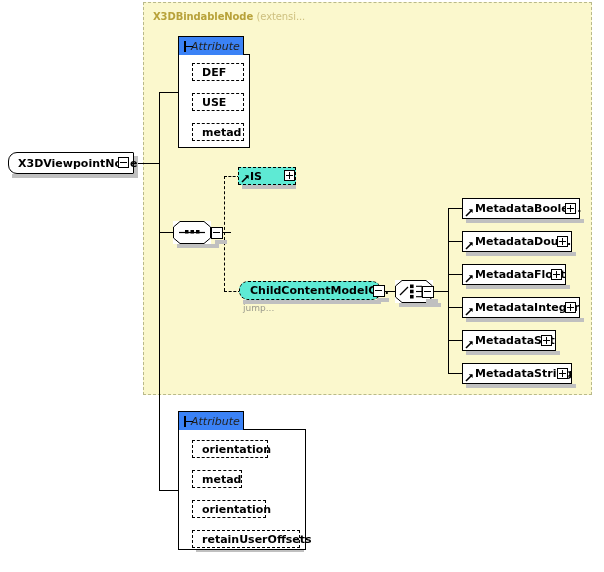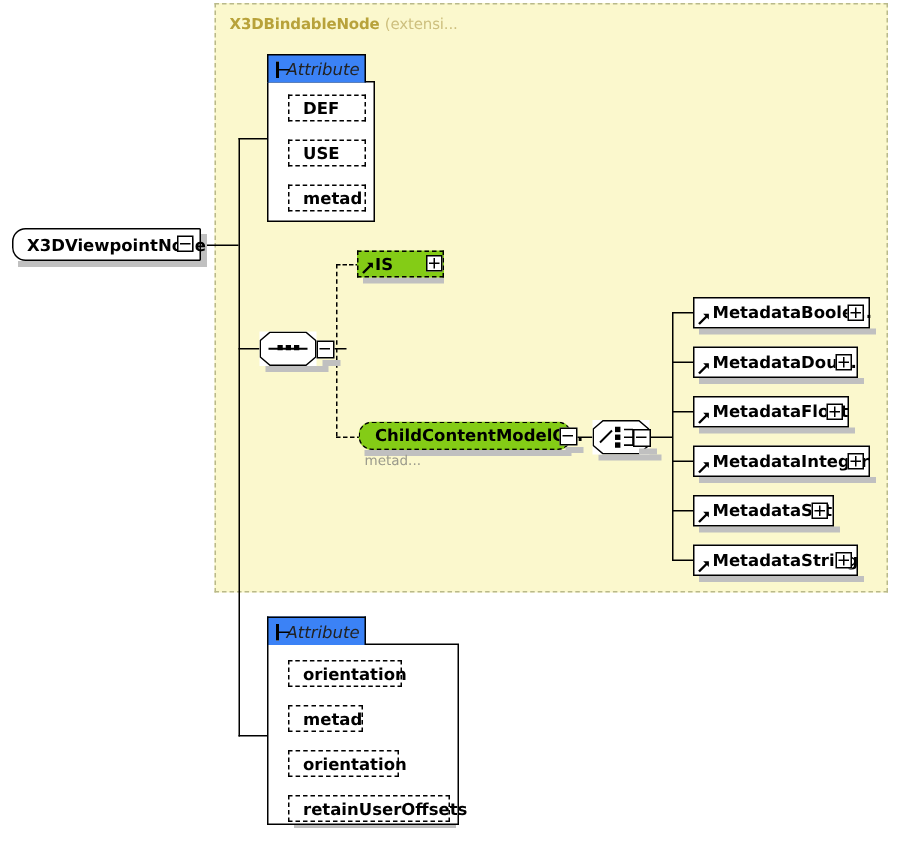--- a/index.html
+++ b/index.html
@@ -88,21 +88,21 @@
     left: 2px;
     bottom: 1px;
     width: 9px;
     height: 9px;
     pointer-events: none;
   }
 
   
   .dashbox {
     position: absolute;
-    background: #84cc16;
+    background: #5eead4;
     border: 1px dashed #000000;
     box-sizing: border-box;
     display: flex;
     align-items: center;
   }
   .dashbox .label {
     font-size: 11px;
     font-weight: bold;
     color: #000;
     white-space: nowrap;
@@ -303,21 +303,21 @@
     </svg>
   </div>
   <div class="expander plus" style="left:284px; top:170px;"></div>
 
   <div class="shadow" style="left:243px; top:300px; width:138px; height:4px;"></div>
   <div class="dashbox" style="left:239px; top:281px; width:142px; height:19px; border-radius:9px;">
     <span class="label" style="padding-left:10px;">ChildContentModelC...</span>
   </div>
   <div class="shadow" style="left:377px; top:298px; width:12px; height:4px;"></div>
   <div class="expander" style="left:373px; top:285px; width:12px; height:12px;"></div>
-  <div class="small-note" style="left:243px; top:303px;">metad...</div>
+  <div class="small-note" style="left:243px; top:303px;">jump...</div>
 
   <div class="shadow" style="left:399px; top:303px; width:42px; height:4px;"></div>
   <div class="compositor" style="left:395px; top:280px;">
     <svg width="38" height="23" viewBox="0 0 38 23">
       <polygon points="7,0.5 31,0.5 37.5,6 37.5,17 31,22.5 7,22.5 0.5,17 0.5,6" fill="#ffffff" stroke="#000000" stroke-width="1"></polygon>
       <line x1="5" y1="15" x2="13" y2="7" stroke="#000" stroke-width="1.3"></line>
       <rect x="15" y="4.5" width="3.6" height="3.6" fill="#000"></rect>
       <rect x="15" y="9.7" width="3.6" height="3.6" fill="#000"></rect>
       <rect x="15" y="14.9" width="3.6" height="3.6" fill="#000"></rect>
       <line x1="21" y1="6.3" x2="27" y2="6.3" stroke="#000" stroke-width="1.1"></line>

